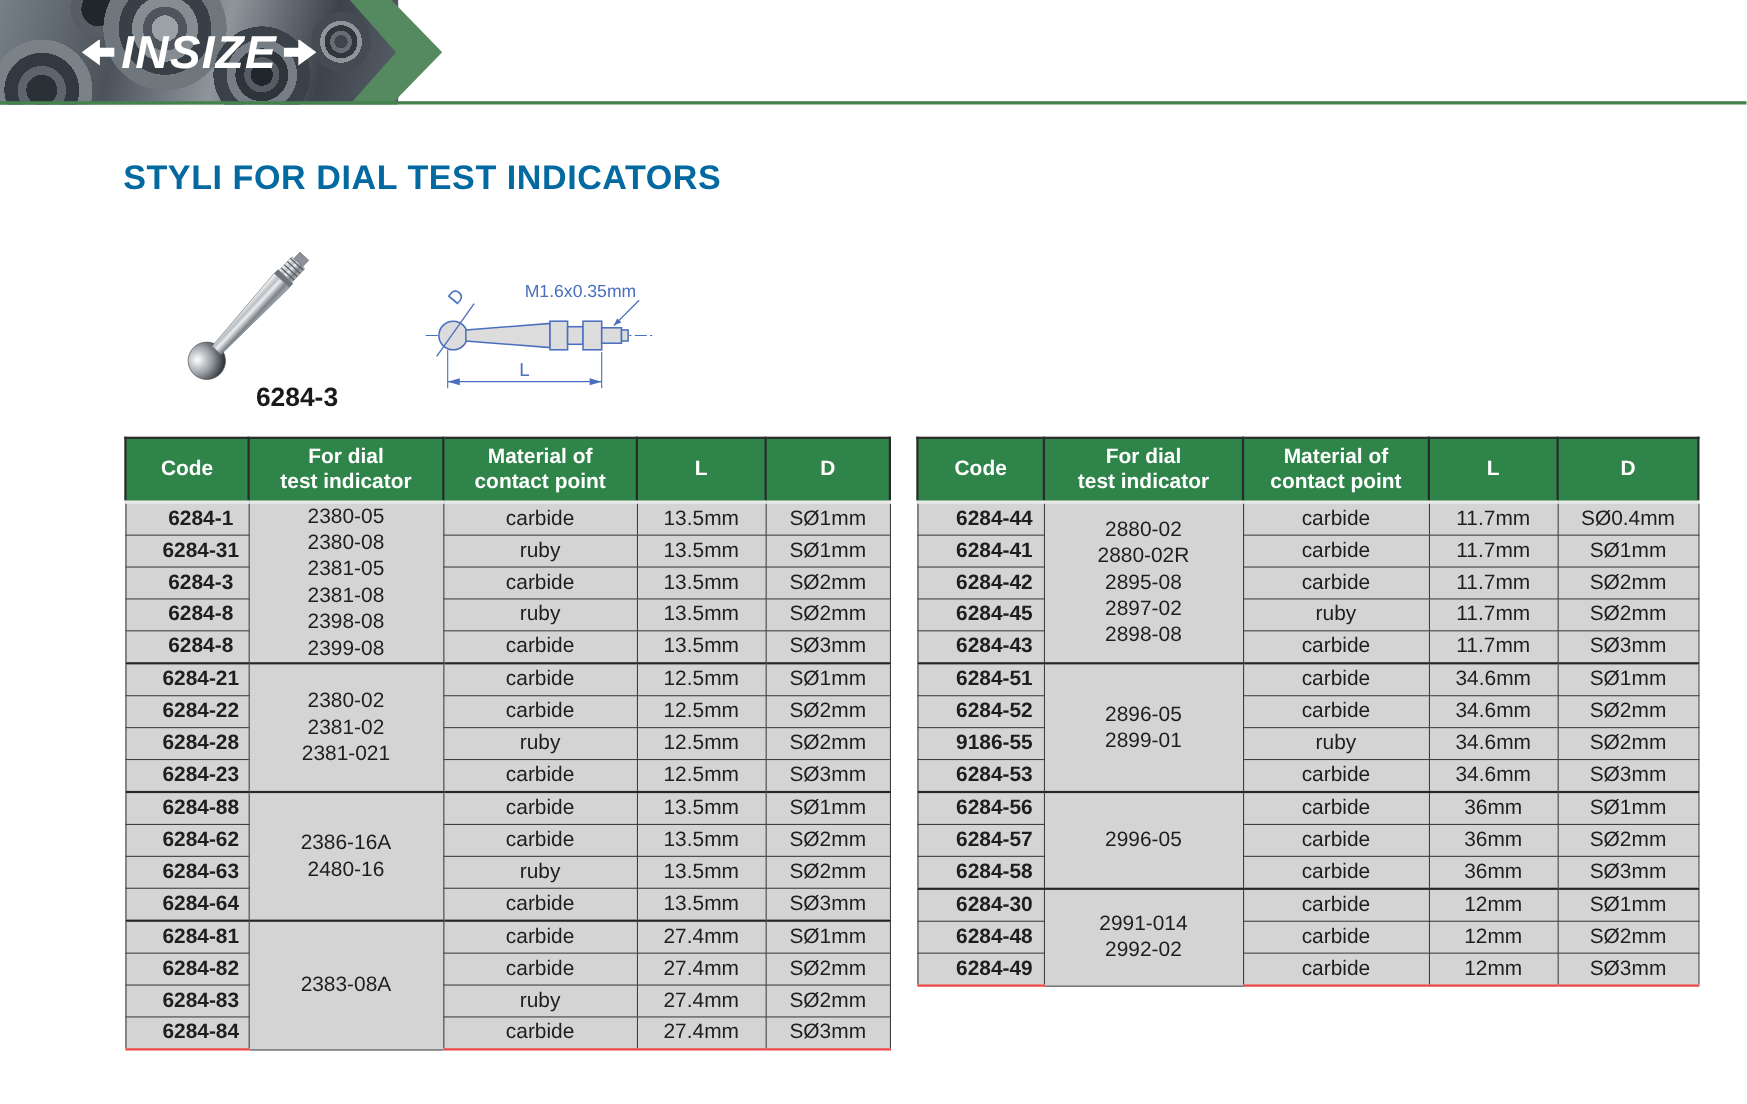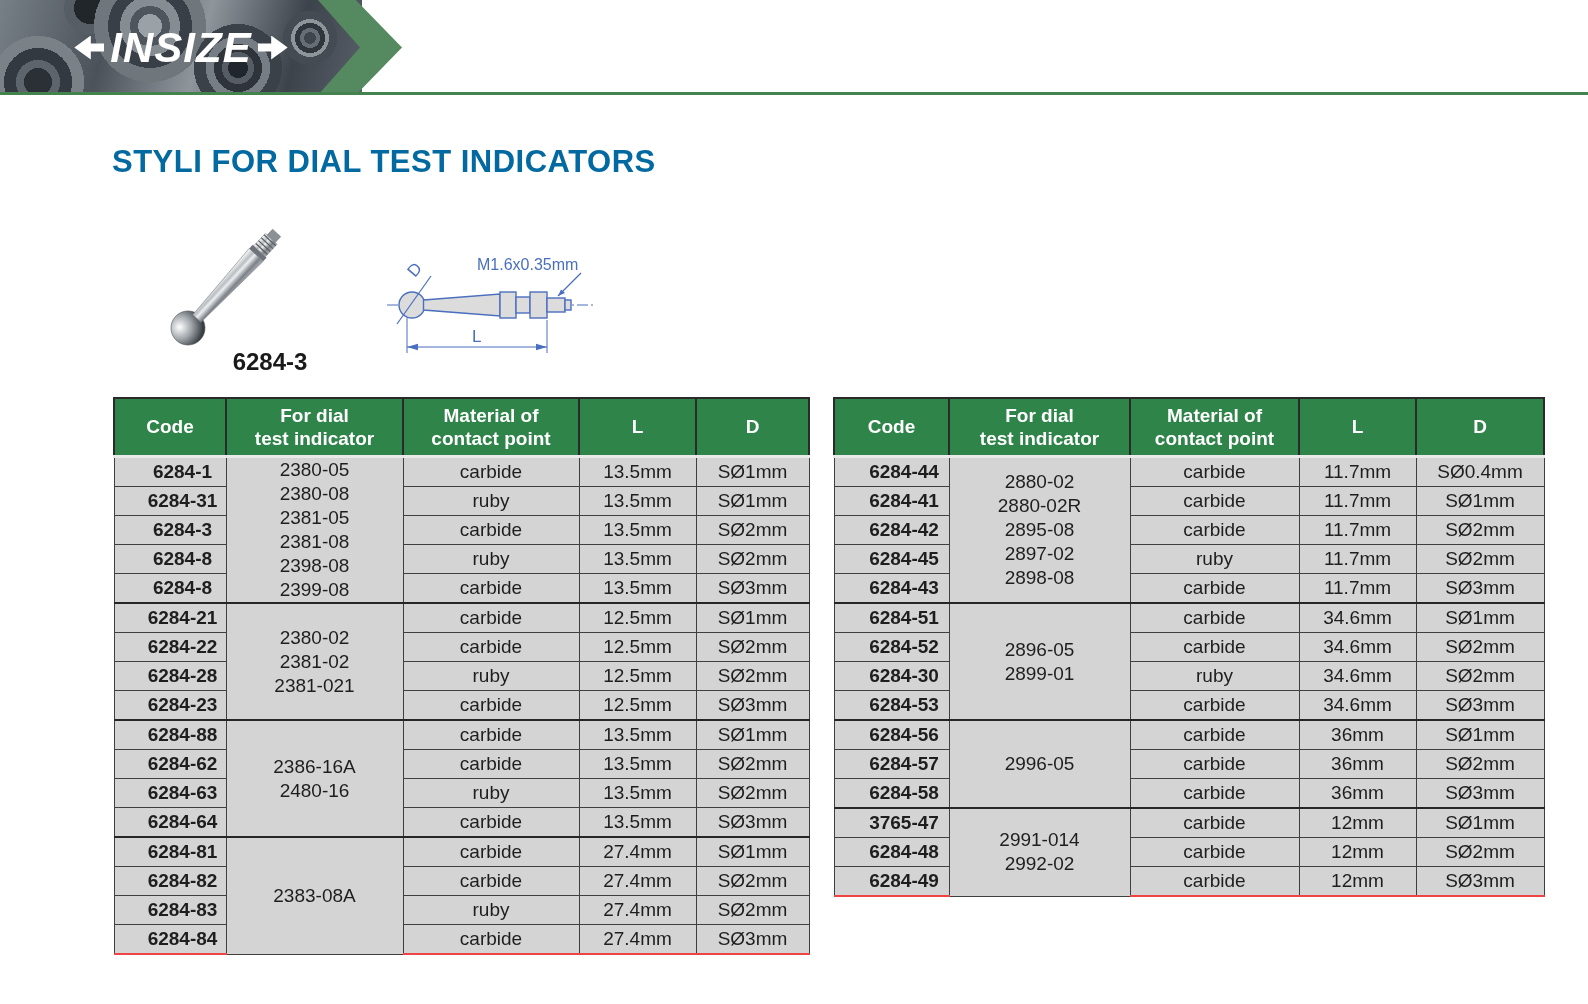--- a/index.html
+++ b/index.html
@@ -338,21 +338,21 @@
           <td class="length">34.6mm</td>
           <td class="diameter">SØ1mm</td>
         </tr>
         <tr>
           <td class="code">6284-52</td>
           <td class="material">carbide</td>
           <td class="length">34.6mm</td>
           <td class="diameter">SØ2mm</td>
         </tr>
         <tr>
-          <td class="code">6284-30</td>
+          <td class="code">9186-55</td>
           <td class="material">ruby</td>
           <td class="length">34.6mm</td>
           <td class="diameter">SØ2mm</td>
         </tr>
         <tr>
           <td class="code">6284-53</td>
           <td class="material">carbide</td>
           <td class="length">34.6mm</td>
           <td class="diameter">SØ3mm</td>
         </tr>
@@ -369,21 +369,21 @@
           <td class="length">36mm</td>
           <td class="diameter">SØ2mm</td>
         </tr>
         <tr>
           <td class="code">6284-58</td>
           <td class="material">carbide</td>
           <td class="length">36mm</td>
           <td class="diameter">SØ3mm</td>
         </tr>
         <tr class="group-start">
-          <td class="code">3765-47</td>
+          <td class="code">6284-30</td>
           <td class="indicators" rowspan="3">2991-014
 2992-02</td>
           <td class="material">carbide</td>
           <td class="length">12mm</td>
           <td class="diameter">SØ1mm</td>
         </tr>
         <tr>
           <td class="code">6284-48</td>
           <td class="material">carbide</td>
           <td class="length">12mm</td>

